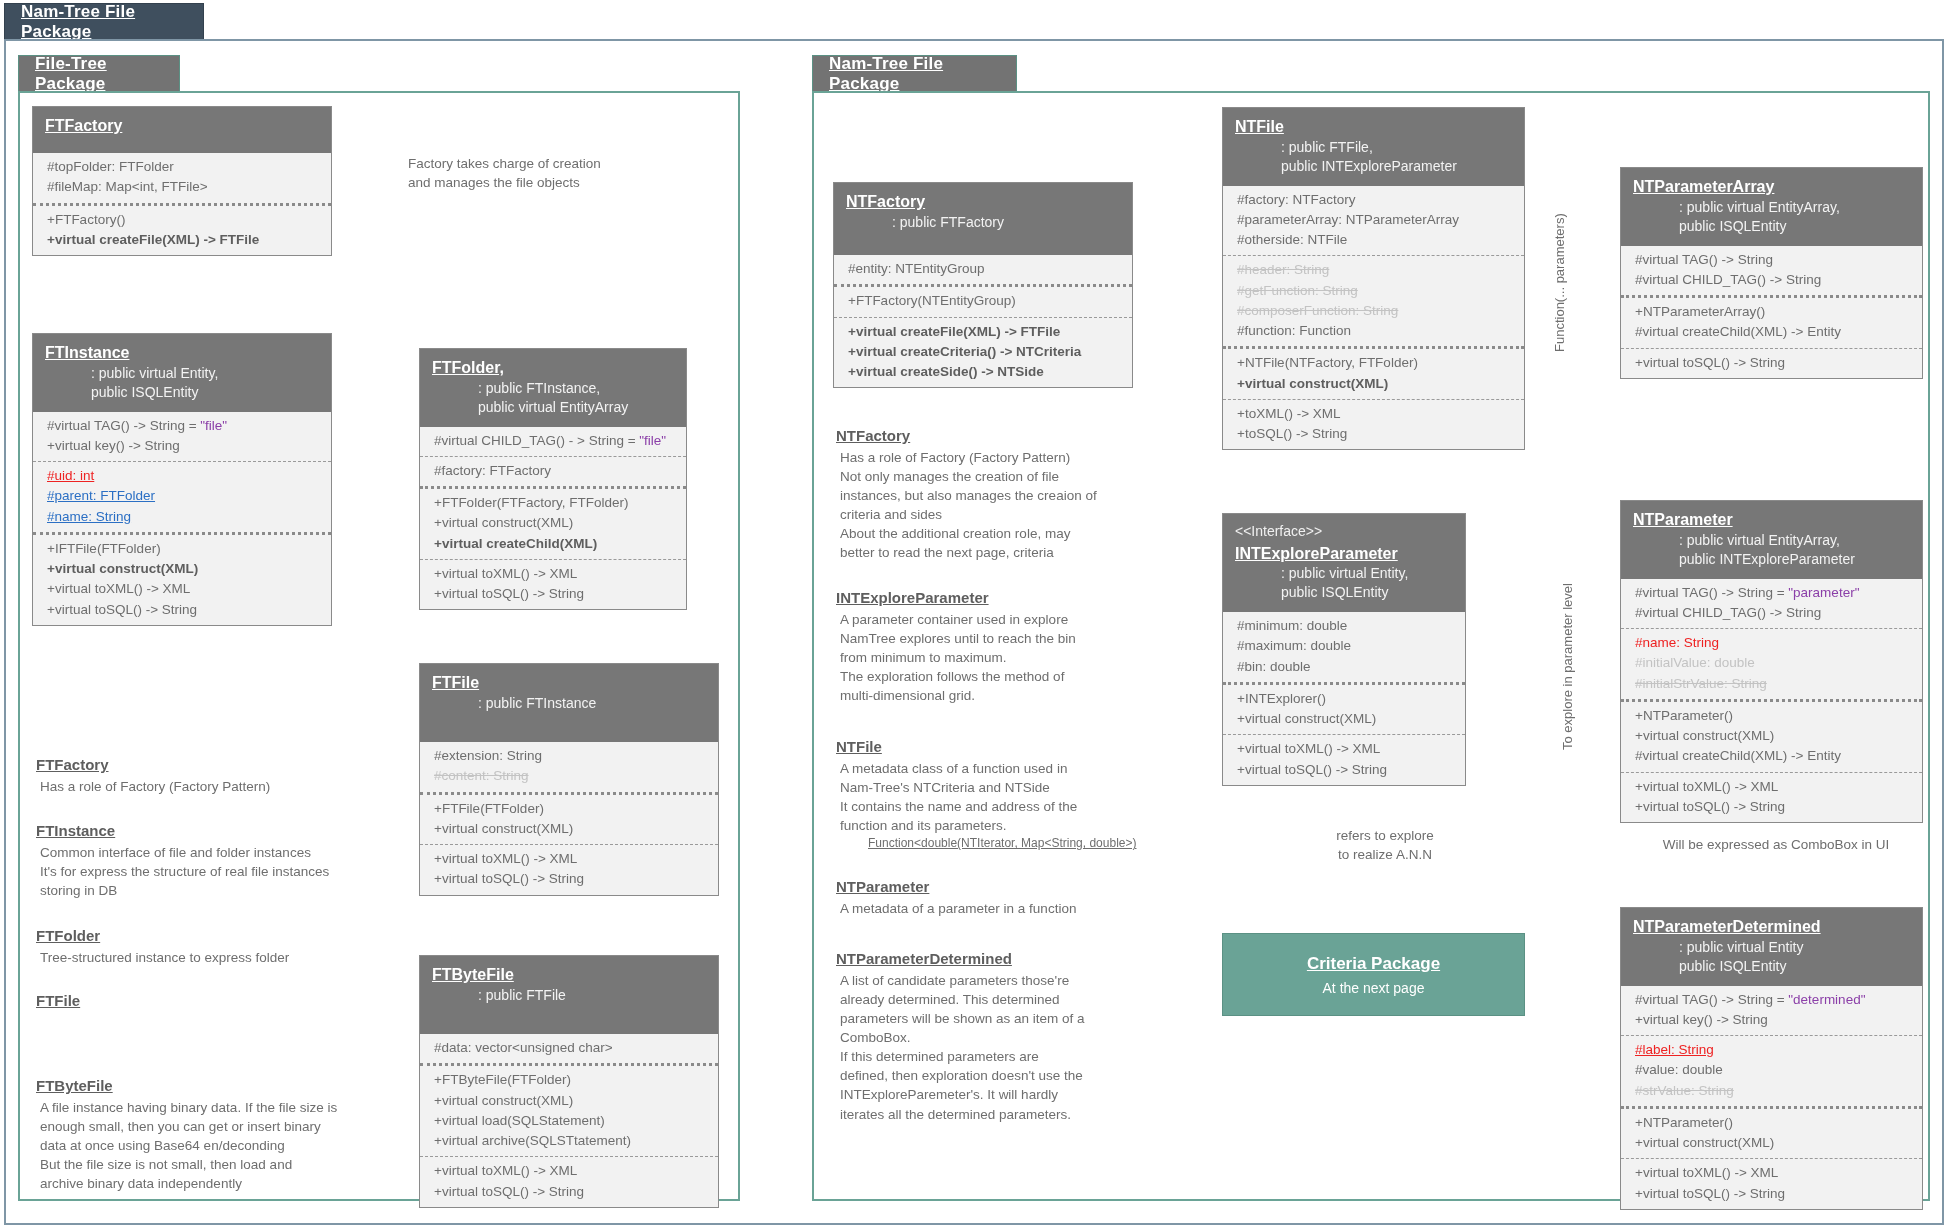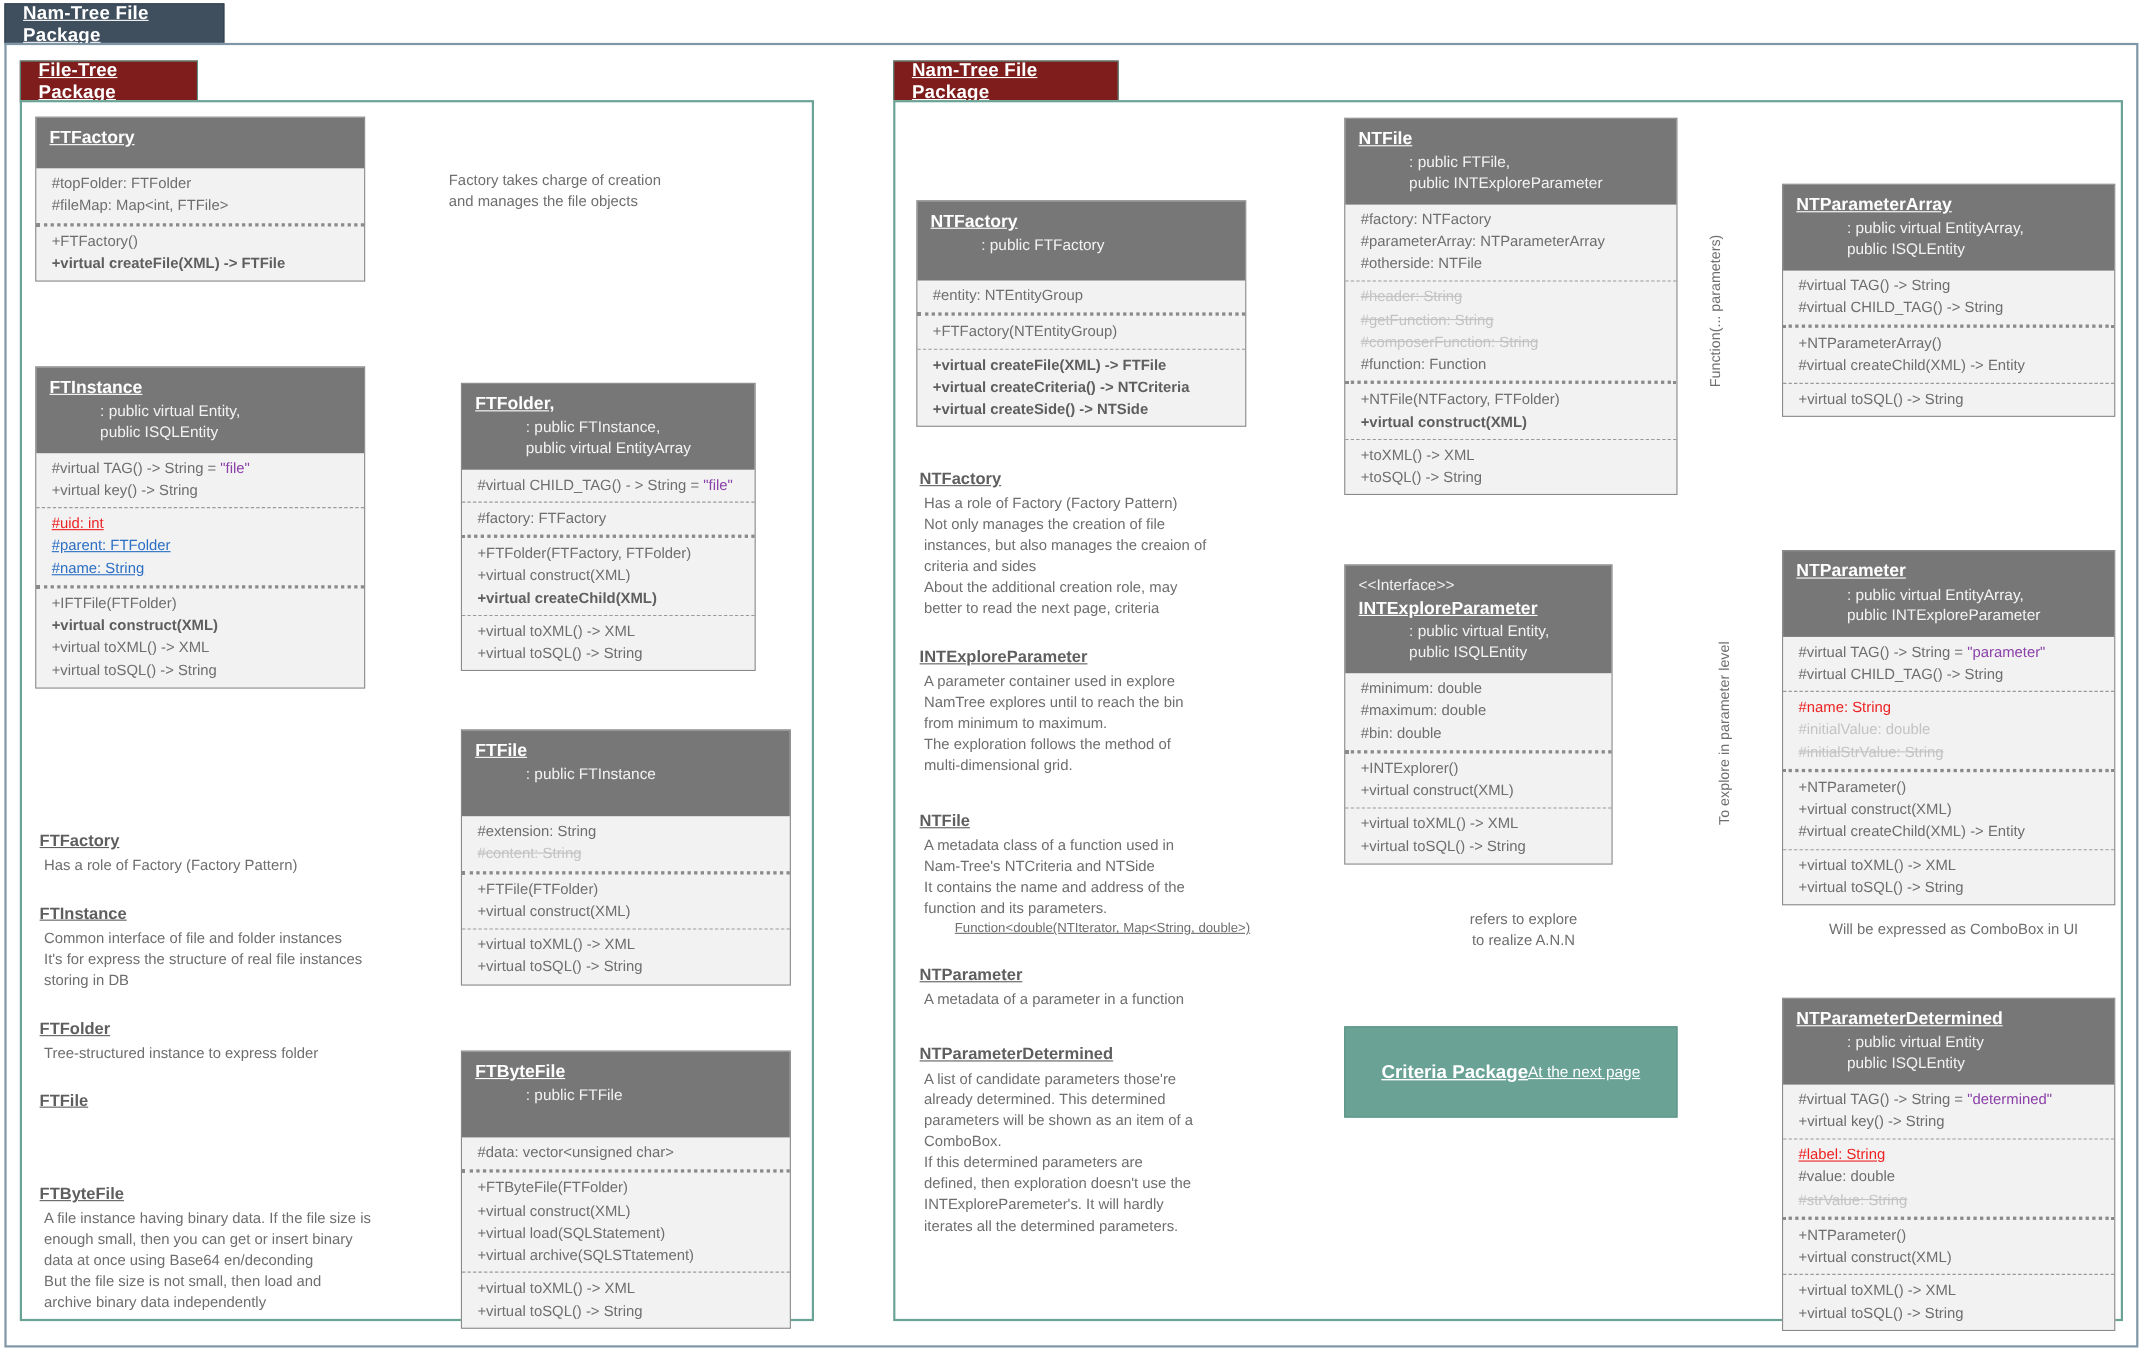--- a/index.html
+++ b/index.html
@@ -13,21 +13,21 @@
 
   
   .pkg{position:absolute;box-sizing:border-box;}
   .pkg-tab{position:absolute;box-sizing:border-box;height:38px;display:flex;align-items:center;
            padding:0 16px;font-size:17px;font-weight:bold;color:#ffffff;letter-spacing:.2px;}
   .pkg-tab span{text-decoration:underline;}
   .pkg-body{position:absolute;box-sizing:border-box;background:#ffffff;}
 
   .pkg-outer .pkg-tab{background:#3f4f5e;border:1px solid #33414e;}
   .pkg-outer .pkg-body{border:2px solid #7f96a6;}
-  .pkg-inner .pkg-tab{background:#7f1d1d;border:1px solid #5b9184;}
+  .pkg-inner .pkg-tab{background:#737373;border:1px solid #5b9184;}
   .pkg-inner .pkg-body{border:2px solid #6aa396;}
 
   
   .cls{position:absolute;box-sizing:border-box;border:1px solid #8a8a8a;background:#f2f2f2;}
   .cls-head{box-sizing:border-box;background:#777777;color:#ffffff;padding:9px 12px 10px 12px;}
   .cls-stereo{font-size:14px;color:#f0f0f0;line-height:1.25;margin-bottom:3px;}
   .cls-name{font-size:16px;font-weight:bold;text-decoration:underline;line-height:1.3;}
   .cls-base{font-size:14px;line-height:1.35;padding-left:46px;color:#f3f3f3;white-space:pre-line;}
   .cls-sec{box-sizing:border-box;padding:4px 12px 5px 14px;}
   .sep-dot{border-top:3px dotted #8a8a8a;}
@@ -43,21 +43,21 @@
   .note{position:absolute;box-sizing:border-box;}
   .note-title{font-size:15px;font-weight:bold;text-decoration:underline;color:#5e5e5e;line-height:1.5;}
   .note-body{font-size:13.5px;line-height:1.42;color:#6e6e6e;white-space:pre-line;padding-left:4px;}
   .note-sub{font-size:12px;text-decoration:underline;color:#6e6e6e;line-height:1.4;margin-left:32px;}
 
   .plainlabel{position:absolute;font-size:13.5px;color:#6e6e6e;line-height:1.4;white-space:pre-line;}
   .vlabel{position:absolute;font-size:13px;color:#6e6e6e;writing-mode:vertical-rl;transform:rotate(180deg);white-space:nowrap;}
 
   
   .crit{position:absolute;box-sizing:border-box;background:#6aa396;border:1px solid #5b9184;
-        display:flex;flex-direction:row;align-items:center;justify-content:center;color:#ffffff;text-decoration:underline;}
+        display:flex;flex-direction:column;align-items:center;justify-content:center;color:#ffffff;}
   .crit-t{font-size:17px;font-weight:bold;text-decoration:underline;line-height:1.6;}
   .crit-s{font-size:14px;line-height:1.6;text-align:right;}
 
   svg.wires{position:absolute;left:0;top:0;width:1950px;height:1231px;pointer-events:none;}
 </style>
 </head>
 <body>
 
 <div class="canvas">
 

